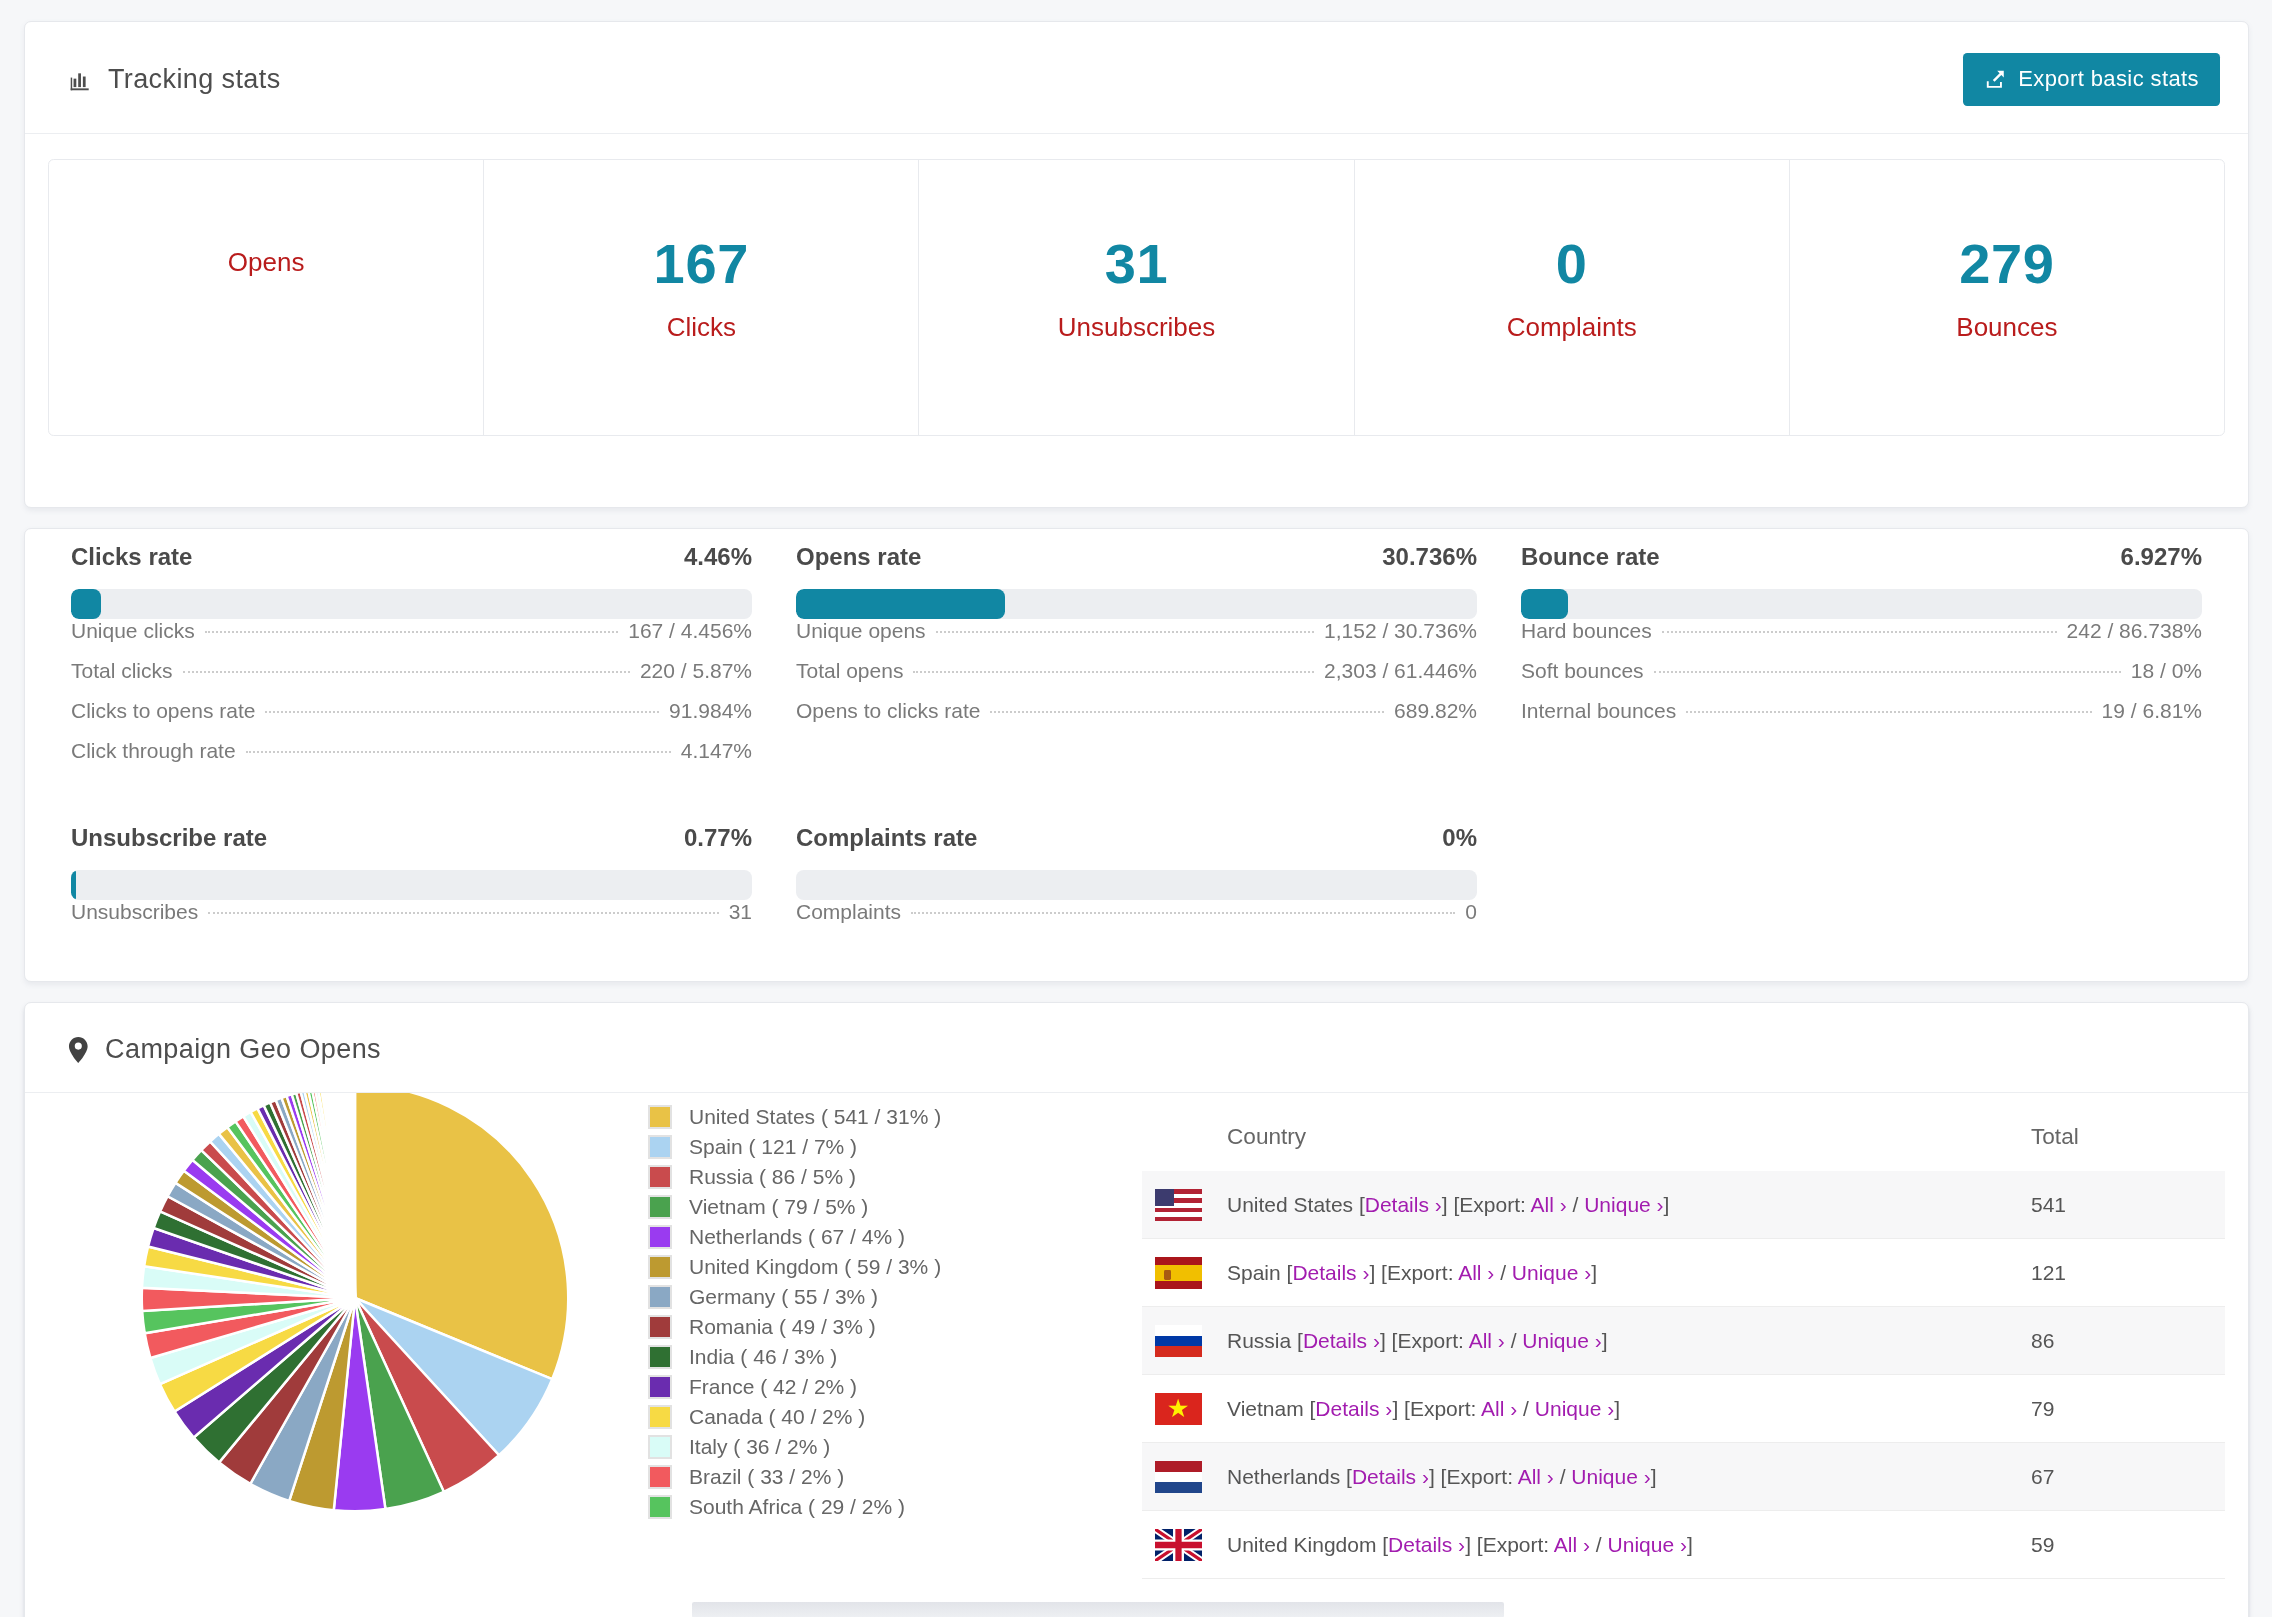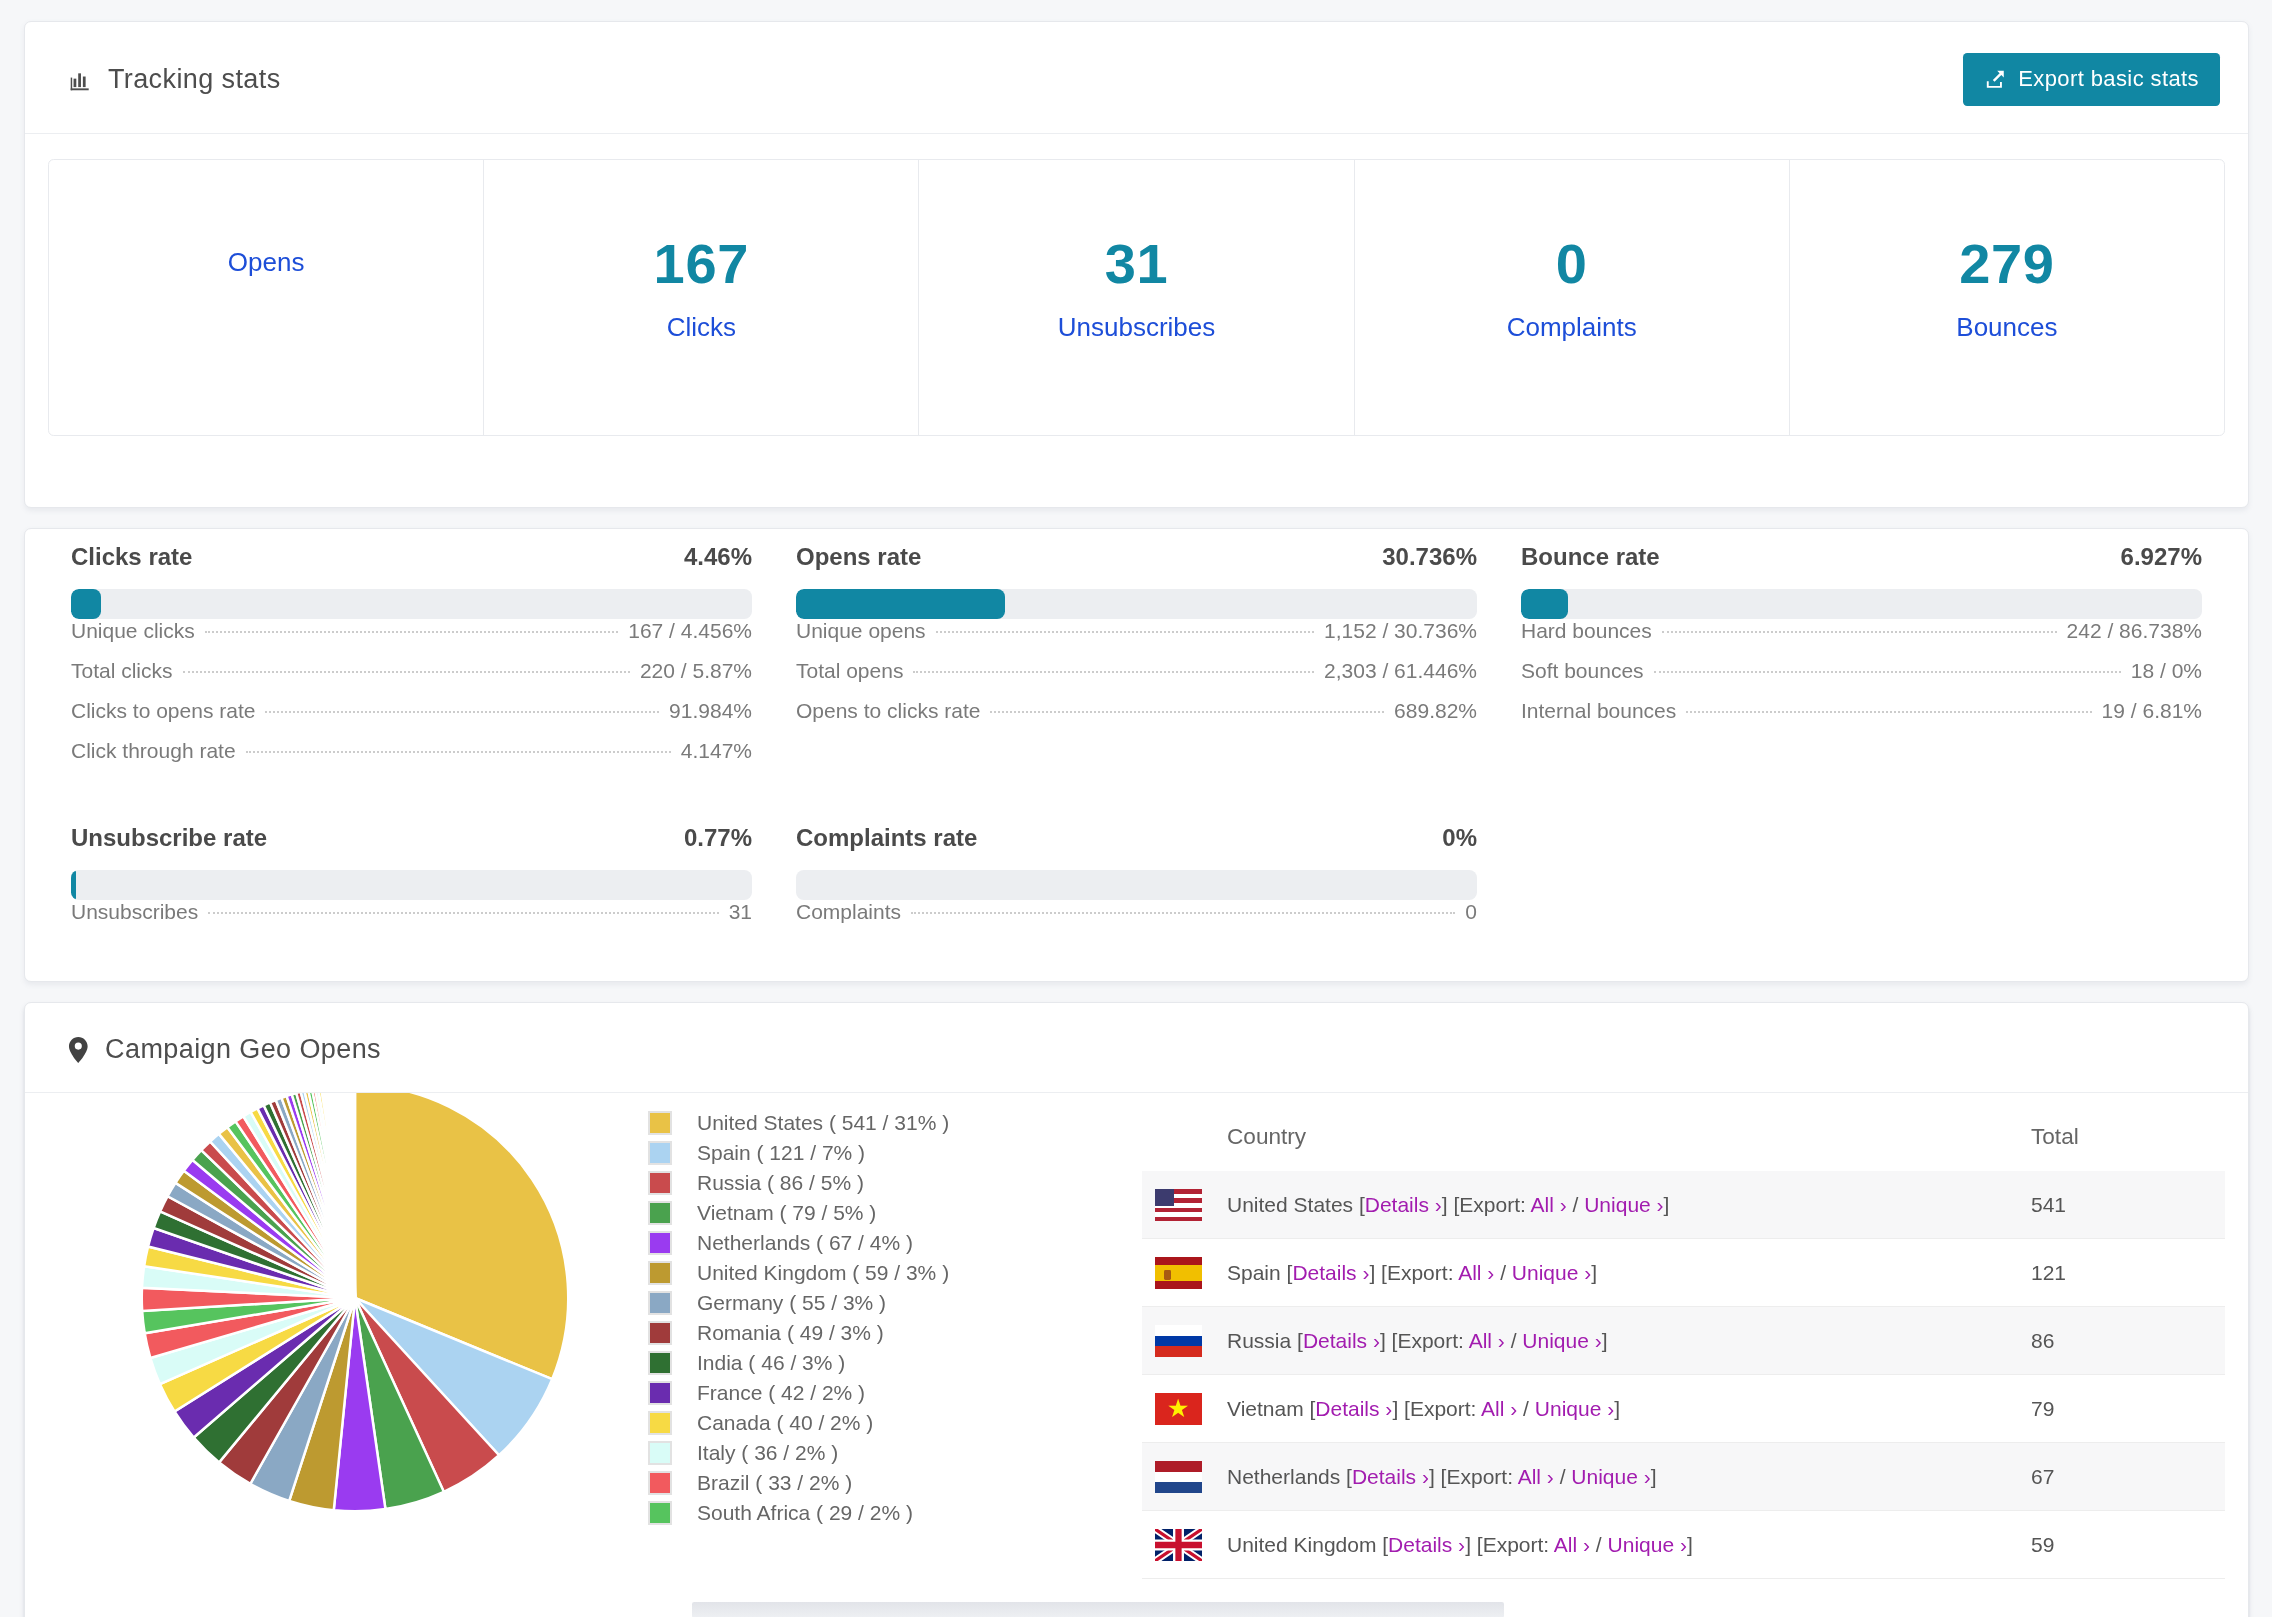--- a/index.html
+++ b/index.html
@@ -44,21 +44,21 @@
   .stats-row {
     display:flex;
     border:0.7px solid #e8eaee; border-radius:5.6px;
   }
   .stat-cell {
     flex:1; text-align:center; padding:71px 7px 92px 7px;
     border-left:0.7px solid #e8eaee;
   }
   .stat-cell:first-child { border-left:none; }
   .stat-value { font-size:56px; font-weight:bold; color:var(--accent); letter-spacing:0.7px; }
-  .stat-label { font-size:26px; color:#1d4ed8; margin-top:15.5px; }
+  .stat-label { font-size:26px; color:#b91c1c; margin-top:15.5px; }
 
   
   #rates-card { margin-top:20px; padding:14px 23px 41px 23px; }
   .rates-grid {
     display:grid; grid-template-columns:1fr 1fr 1fr;
     column-gap:44px; row-gap:45px;
     padding:0 23px;
   }
   .rate-head { display:flex; justify-content:space-between; align-items:baseline; }
   .rate-title { font-size:24px; font-weight:bold; color:#4a4a4a; }
@@ -71,21 +71,21 @@
   .leader { flex:1; border-bottom:2.1px dotted #ccc; margin:0 10px; transform:translateY(-5px); }
   .detail-value { white-space:nowrap; }
 
   
   #geo-card { margin-top:20px; height:625px; overflow:hidden;
               box-shadow:0 3.5px 5.6px -1.4px rgba(110,120,140,.35); }
   .geo-body { display:flex; padding:0 23px; height:536px; overflow:hidden; }
   .pie-area { width:600px; flex:none; position:relative; }
   .pie-area svg { position:absolute; left:74px; top:-28px; }
   .legend { width:494px; flex:none; padding-top:11.3px; }
-  .legend-item { display:flex; align-items:flex-end; gap:25px; height:30px; }
+  .legend-item { display:flex; align-items:flex-start; gap:17px; height:30px; }
   .swatch { width:24px; height:24px; border:2.1px solid #e2e2e2; flex:none; }
   .legend-label { font-size:21px; color:#666; white-space:nowrap; }
 
   .geo-table { flex:1; padding-top:10px; }
   .geo-thead { display:flex; align-items:center; height:68px; font-size:22.6px; color:#666; }
   .geo-row {
     display:flex; align-items:center; height:68px;
     border-bottom:0.7px solid #ededed; font-size:21px; color:#555;
   }
   .geo-row:nth-child(odd) { background:#f7f7f8; }

